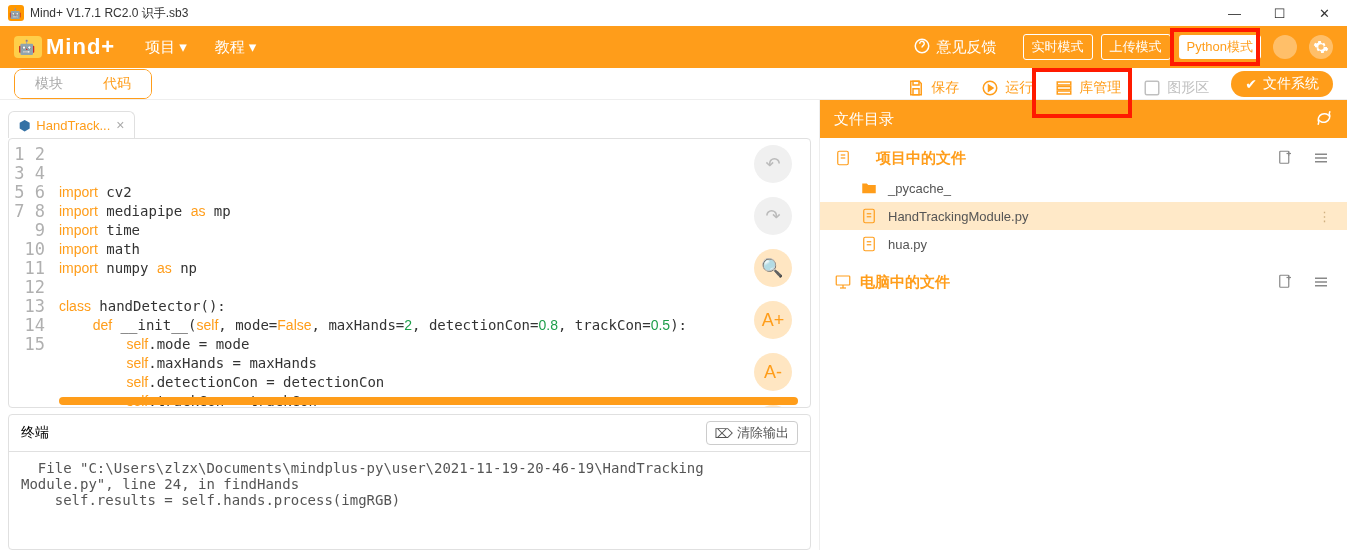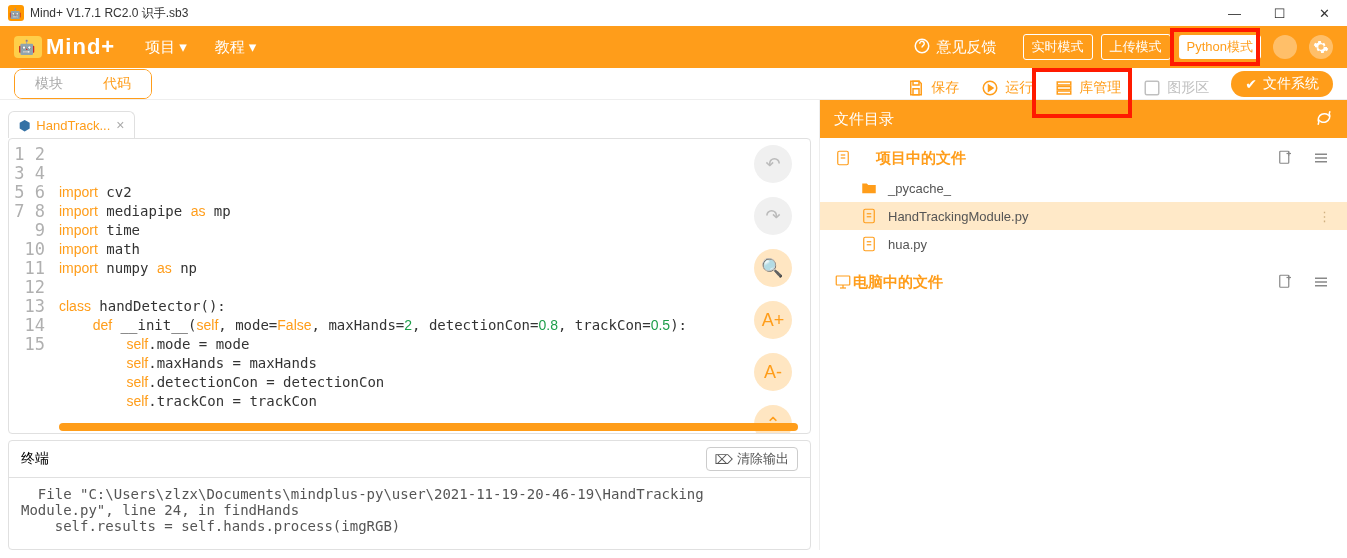--- a/index.html
+++ b/index.html
@@ -54,21 +54,21 @@
   .gutter { width:50px; text-align:right; padding:6px 14px 6px 0; color:#b0b0b0; font-family:Consolas,monospace; font-size:17px; line-height:19px; user-select:none; }
   .code { flex:1; padding:6px 0; font-family:Consolas,monospace; font-size:14px; line-height:19px; color:#333; white-space:pre; }
   .kw { color:#ff9d1a; }
   .num { color:#1e9e4a; }
   .scrollx { position:absolute; left:50px; right:12px; bottom:2px; height:8px; background:#ff9d1a; border-radius:4px; }
   .side-btns { position:absolute; right:18px; top:6px; display:flex; flex-direction:column; gap:14px; }
   .circ { width:38px; height:38px; border-radius:50%; background:#f0f0f0; display:flex; align-items:center; justify-content:center; color:#bbb; font-size:18px; cursor:pointer; }
   .circ.o { background:#ffe6c2; color:#ff9d1a; }
 
   
-  .terminal { margin:6px 8px 0 8px; border:1px solid #e0e0e0; border-radius:4px; display:flex; flex-direction:column; height:110px; }
+  .terminal { margin:6px 8px 0 8px; border:1px solid #e0e0e0; border-radius:4px; display:flex; flex-direction:column; height:136px; }
   .term-head { display:flex; align-items:center; justify-content:space-between; padding:6px 12px; border-bottom:1px solid #e0e0e0; font-size:14px; }
   .term-clear { display:flex; align-items:center; gap:4px; color:#555; cursor:pointer; font-size:13px; border:1px solid #ccc; border-radius:4px; padding:2px 8px; }
   .term-body { flex:1; padding:8px 12px; font-family:Consolas,monospace; font-size:14px; color:#555; overflow:auto; white-space:pre-wrap; }
 
   
   .r-head { height:38px; background:#ff9d1a; color:#fff; display:flex; align-items:center; justify-content:space-between; padding:0 14px; font-size:15px; }
   .r-head svg { width:18px; height:18px; stroke:#fff; }
   .r-section { padding:10px 14px 2px 14px; display:flex; align-items:center; justify-content:space-between; color:#ff9d1a; font-size:15px; font-weight:bold; }
   .r-section .icons { display:flex; gap:12px; color:#888; }
   .sec-icn { width:24px; height:20px; display:flex; align-items:center; justify-content:center; cursor:pointer; color:#888; }
@@ -302,21 +302,21 @@
         <svg viewBox="0 0 24 24" class="doc">
             <rect x="5" y="3" width="14" height="18" rx="2"></rect>
             <line x1="9" y1="9" x2="15" y2="9"></line>
             <line x1="9" y1="13" x2="15" y2="13"></line>
           </svg>
         <span>hua.py</span>
       </div>
     </div>
 
     <div class="r-section">
-      <span style="display:flex;align-items:center;gap:1px;">
+      <span style="display:flex;align-items:center;gap:8px;">
         <svg viewBox="0 0 24 24" class="doc">
             <rect x="3" y="4" width="18" height="12" rx="1"></rect>
             <line x1="8" y1="20" x2="16" y2="20"></line>
             <line x1="12" y1="16" x2="12" y2="20"></line>
           </svg>
         <span>电脑中的文件</span>
       </span>
       <span class="icons">
         <span class="sec-icn">
           <svg viewBox="0 0 24 24" fill="none" stroke="#888" stroke-width="1.6">

